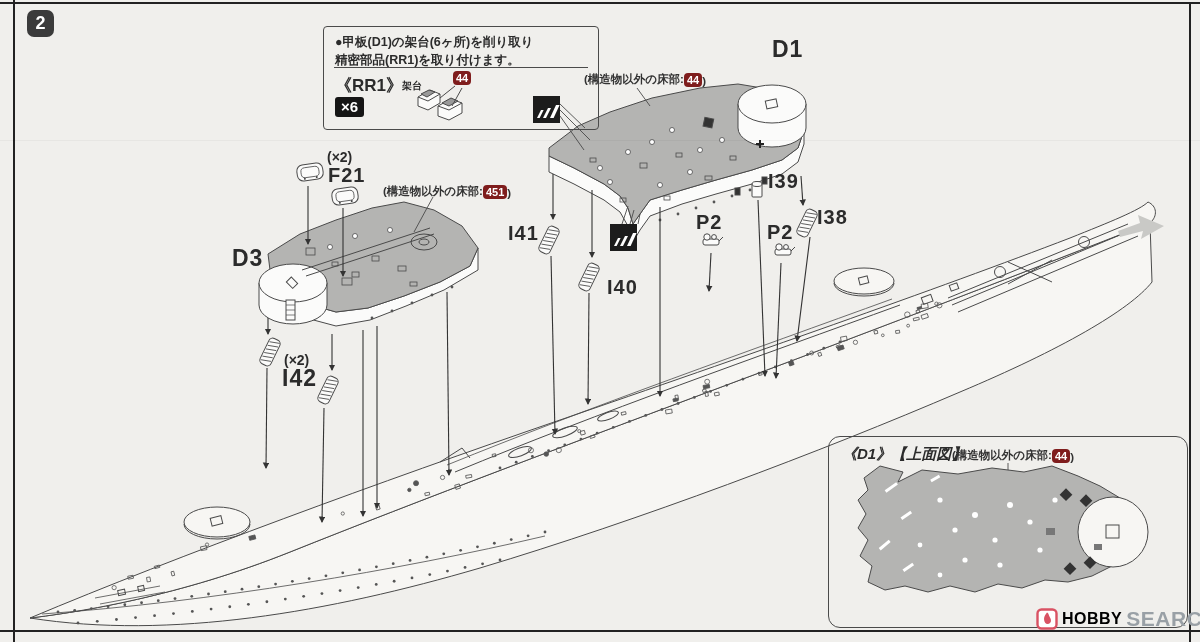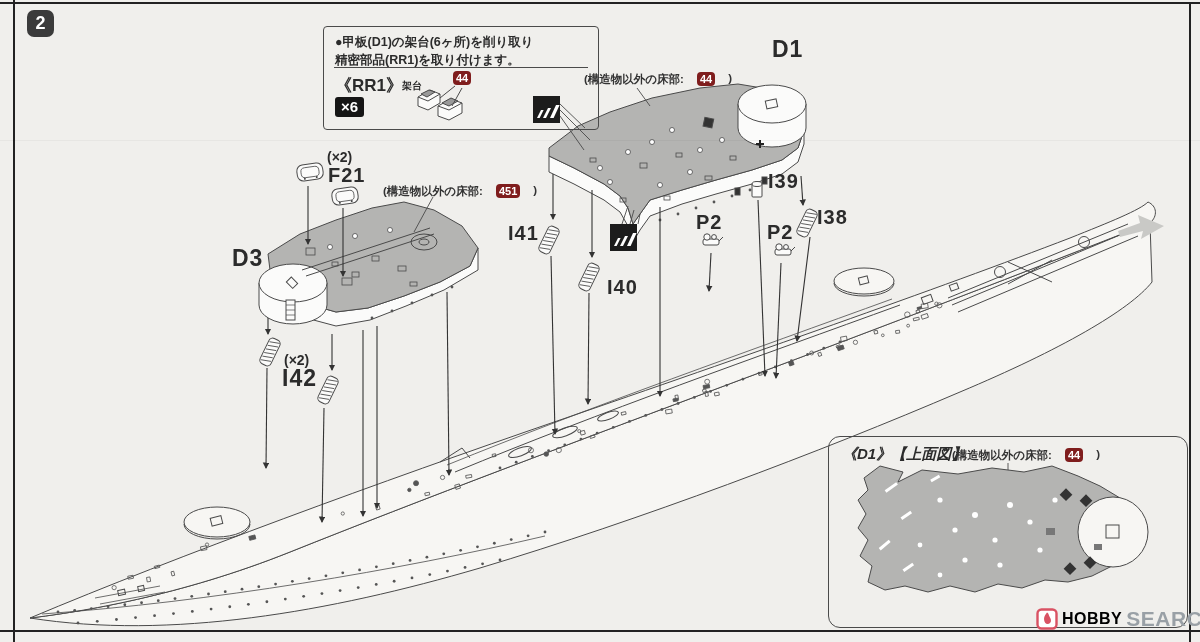--- a/index.html
+++ b/index.html
@@ -5,21 +5,21 @@
   html,body{margin:0;padding:0;background:#dddcd9;}
   .page{position:relative;width:1200px;height:642px;background:#f0efec;overflow:hidden;
         font-family:"Liberation Sans",sans-serif;color:#2b2b2b;}
   .rule{position:absolute;background:#222;}
   svg.diagram{position:absolute;left:0;top:0;}
   .lbl{position:absolute;font-weight:700;color:#2b2b2b;line-height:1;}
   .lbl-xl{font-size:23px;letter-spacing:1px;}
   .lbl-lg{font-size:20px;letter-spacing:1px;}
   .lbl-sm{font-size:14px;}
   .note{position:absolute;font-size:11.5px;font-weight:700;color:#333;white-space:nowrap;
-        display:flex;align-items:flex-start;gap:13px;}
+        display:flex;align-items:flex-end;gap:0;}
   .badge{display:inline-block;background:#7f1d1d;color:#fff;font-size:11px;font-weight:700;
          padding:1px 3px;border-radius:4px;line-height:12px;}
   .stepbadge{position:absolute;left:27px;top:10px;width:27px;height:27px;background:#3b3b3b;
          border-radius:7px;color:#fff;font-size:18px;font-weight:700;display:flex;
          align-items:center;justify-content:center;}
   .ibox{position:absolute;left:323px;top:26px;width:274px;height:102px;
         border:1.6px solid #4a4a4a;border-radius:4px;}
   .ibox .txt{position:absolute;left:11px;top:7px;font-size:12.5px;font-weight:700;line-height:1.4;}
   .ibox .divider{position:absolute;left:10px;right:10px;top:40px;border-top:1.6px solid #4a4a4a;}
   .ibox .code{position:absolute;left:11px;top:47px;font-size:17px;font-weight:700;}

